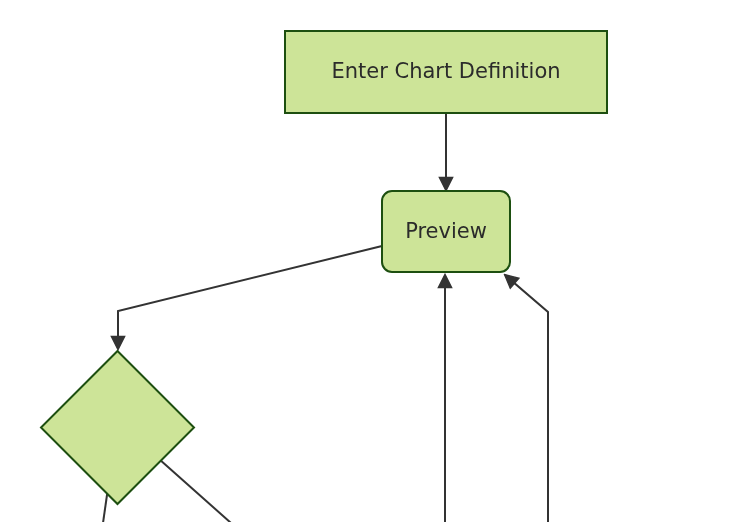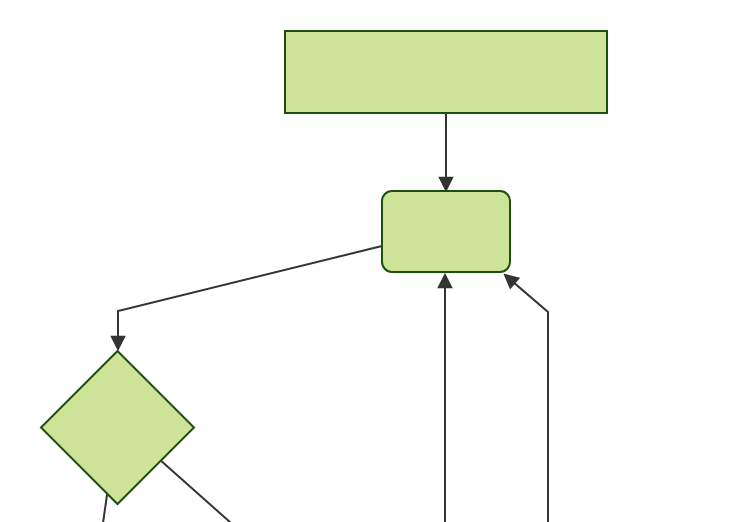--- a/index.html
+++ b/index.html
@@ -63,13 +63,15 @@
     <path class="edge" d="M445,523 L445,275" marker-end="url(#arrowhead)"></path>
     <path class="edge" d="M548,523 L548,312 L505,275" marker-end="url(#arrowhead)"></path>
     <path class="edge" d="M108,488 L103,523"></path>
     <path class="edge" d="M159,459 L231,523"></path>
 
     <rect class="node-shape" x="285" y="31" width="322" height="82"></rect>
     <rect class="node-shape" x="382" y="191" width="128" height="81" rx="10" ry="10"></rect>
     <polygon class="node-shape" points="117.5,351 194,427.5 117.5,504 41,427.5"></polygon>
   </svg>
 
+  <div class="label label-enter">Enter Chart Definition</div>
+  <div class="label label-preview">Preview</div>
 </div>
 
 </body></html>

